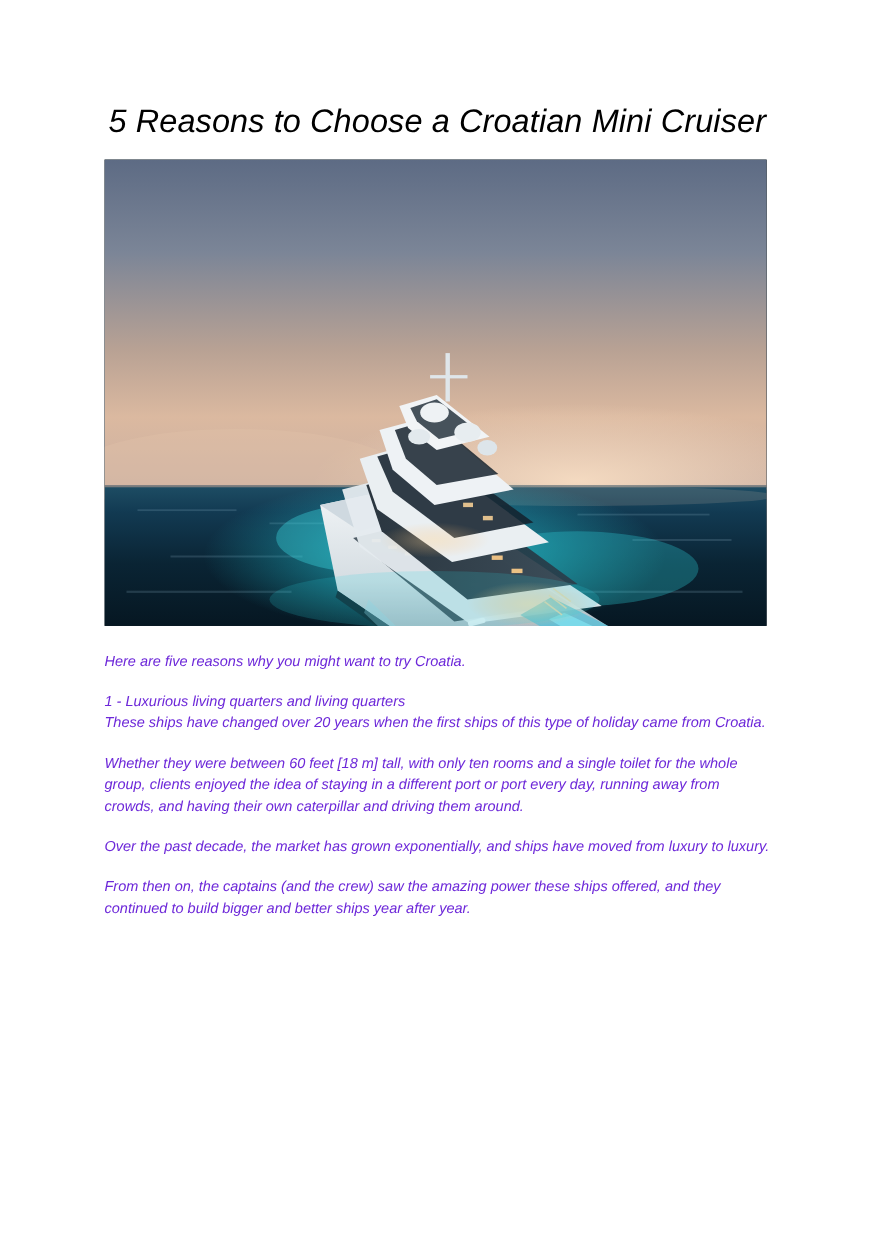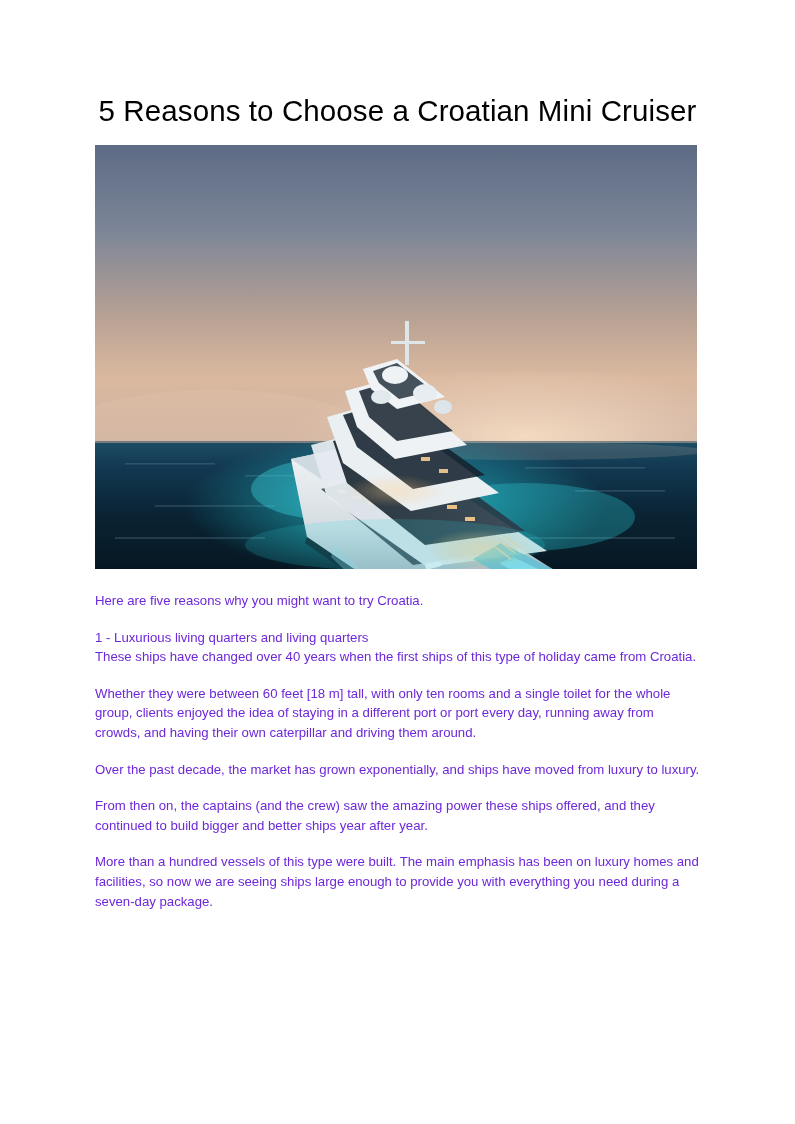--- a/index.html
+++ b/index.html
@@ -16,20 +16,21 @@
     height: 1124px;
     background: #ffffff;
     overflow: hidden;
     box-sizing: border-box;
   }
   .content {
     position: absolute;
     left: 95px;
     top: 88px;
     width: 605px;
+    font-style: italic;
   }
   .doc-title {
     font-size: 29.5px;
     line-height: 45px;
     font-weight: 400;
     color: #000000;
     text-align: center;
     margin: 0 0 12px 0;
     letter-spacing: 0.1px;
   }
@@ -207,22 +208,21 @@
           <path d="M330 452 L470 434 L468 444 L328 462 Z" fill="#8fd0e2"></path>
         </g>
         <ellipse cx="300" cy="400" rx="150" ry="26" fill="#2ad4e0" opacity="0.18"></ellipse>
       </svg>
     </div>
 
     <p class="body-text">Here are five reasons why you might want to try Croatia.</p>
 
     <div class="nowrap-block">
       <p class="body-text tight">1 - Luxurious living quarters and living quarters</p>
-      <p class="body-text tight">These ships have changed over 40 years when the first ships of this type of holiday came from Croatia.</p>
+      <p class="body-text tight">These ships have changed over 20 years when the first ships of this type of holiday came from Croatia.</p>
     </div>
 
     <p class="body-text">Whether they were between 60 feet [18 m] tall, with only ten rooms and a single toilet for the whole group, clients enjoyed the idea of staying in a different port or port every day, running away from crowds, and having their own caterpillar and driving them around.</p>
     <p class="body-text">Over the past decade, the market has grown exponentially, and ships have moved from luxury to luxury.</p>
     <p class="body-text">From then on, the captains (and the crew) saw the amazing power these ships offered, and they continued to build bigger and better ships year after year.</p>
-    <p class="body-text">More than a hundred vessels of this type were built. The main emphasis has been on luxury homes and facilities, so now we are seeing ships large enough to provide you with everything you need during a seven-day package.</p>
 
   </div>
 </div>
 
 </body></html>

